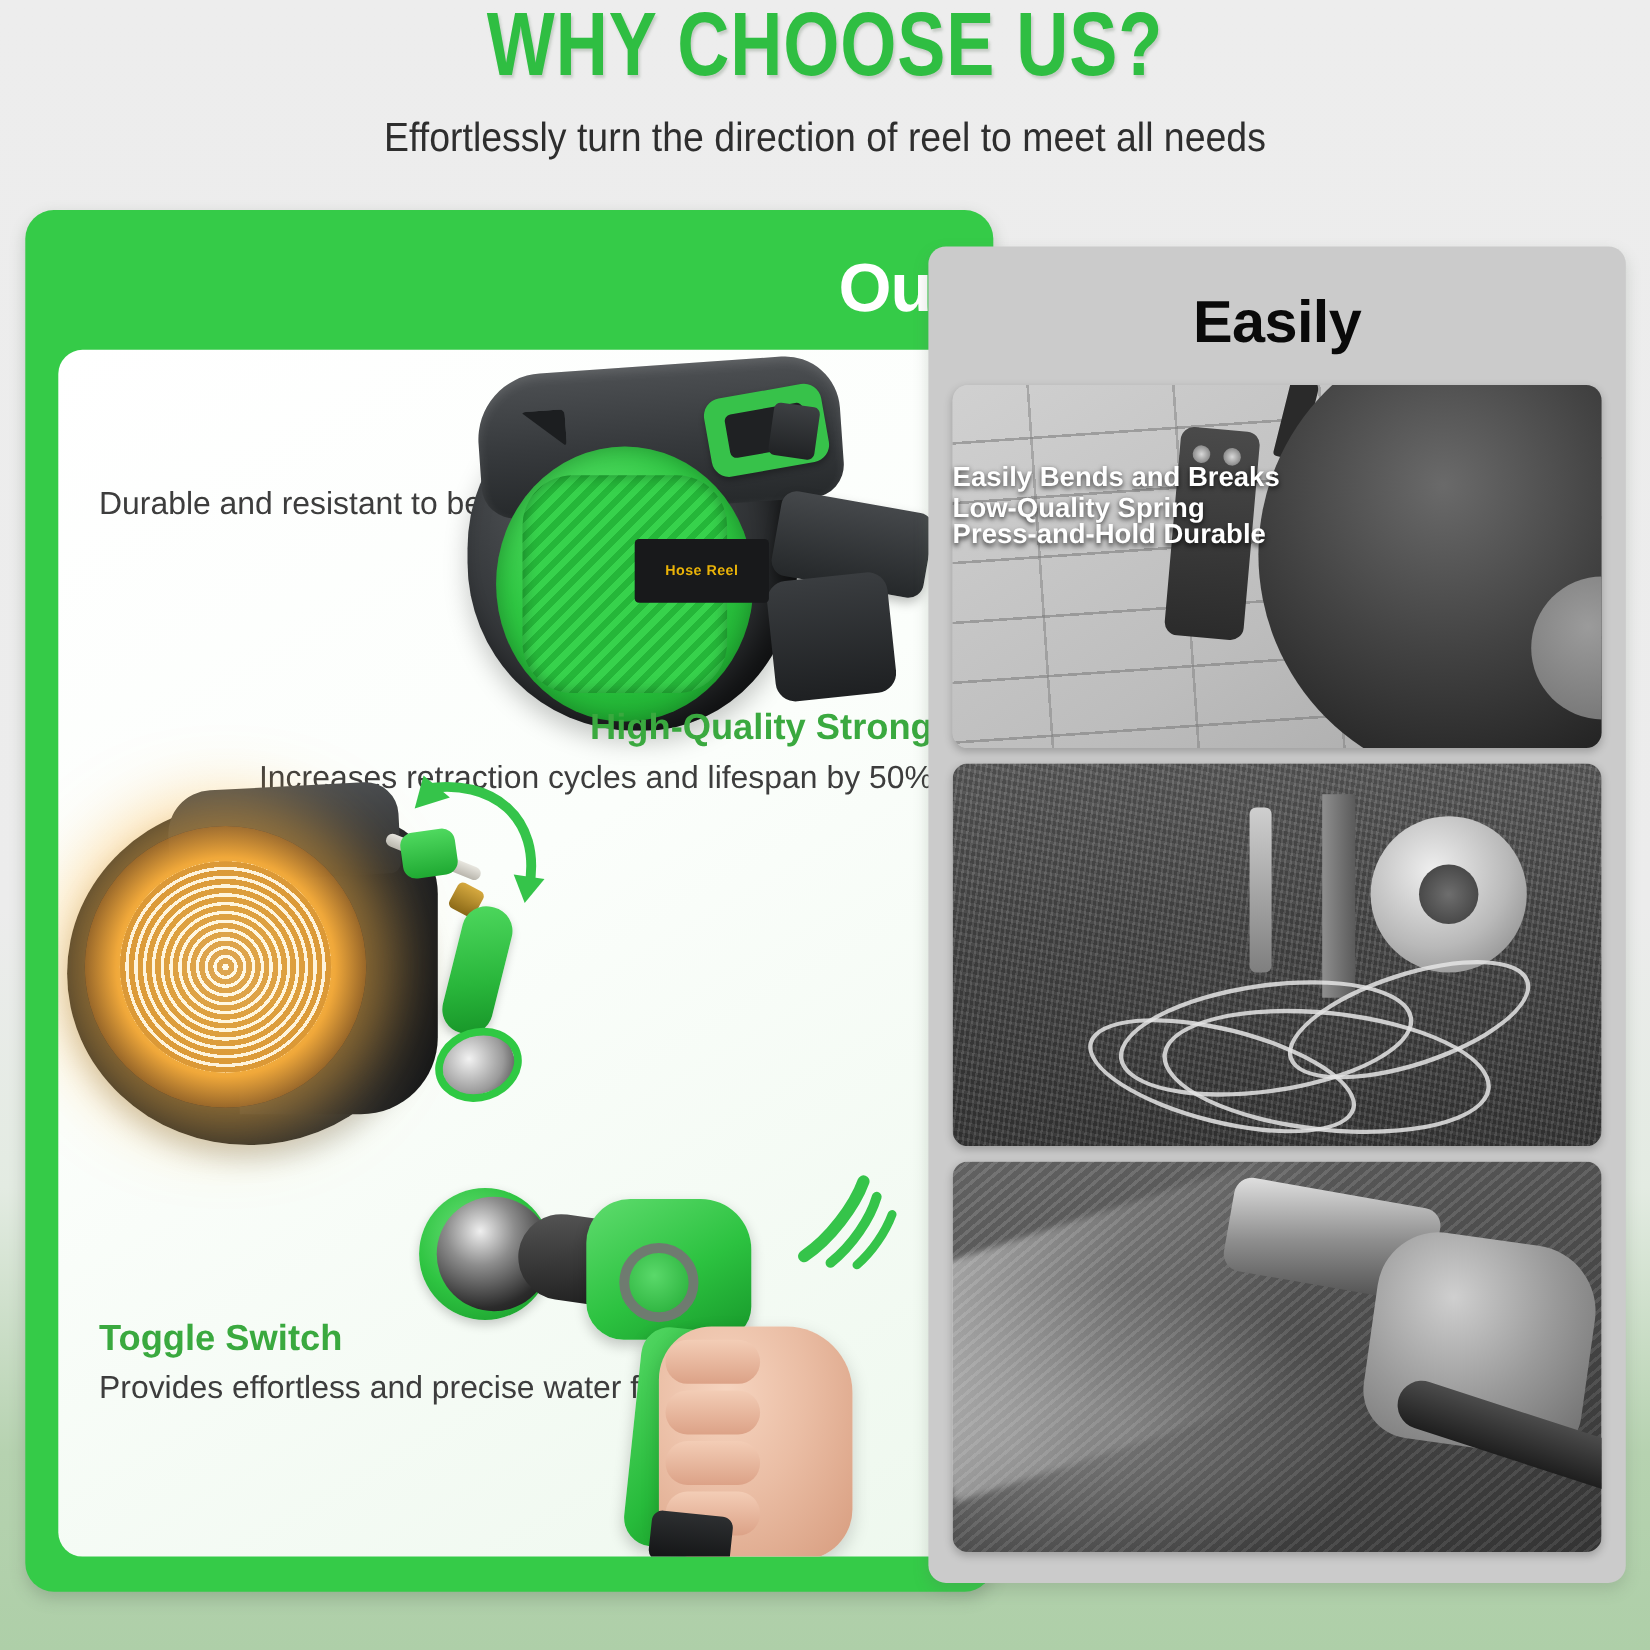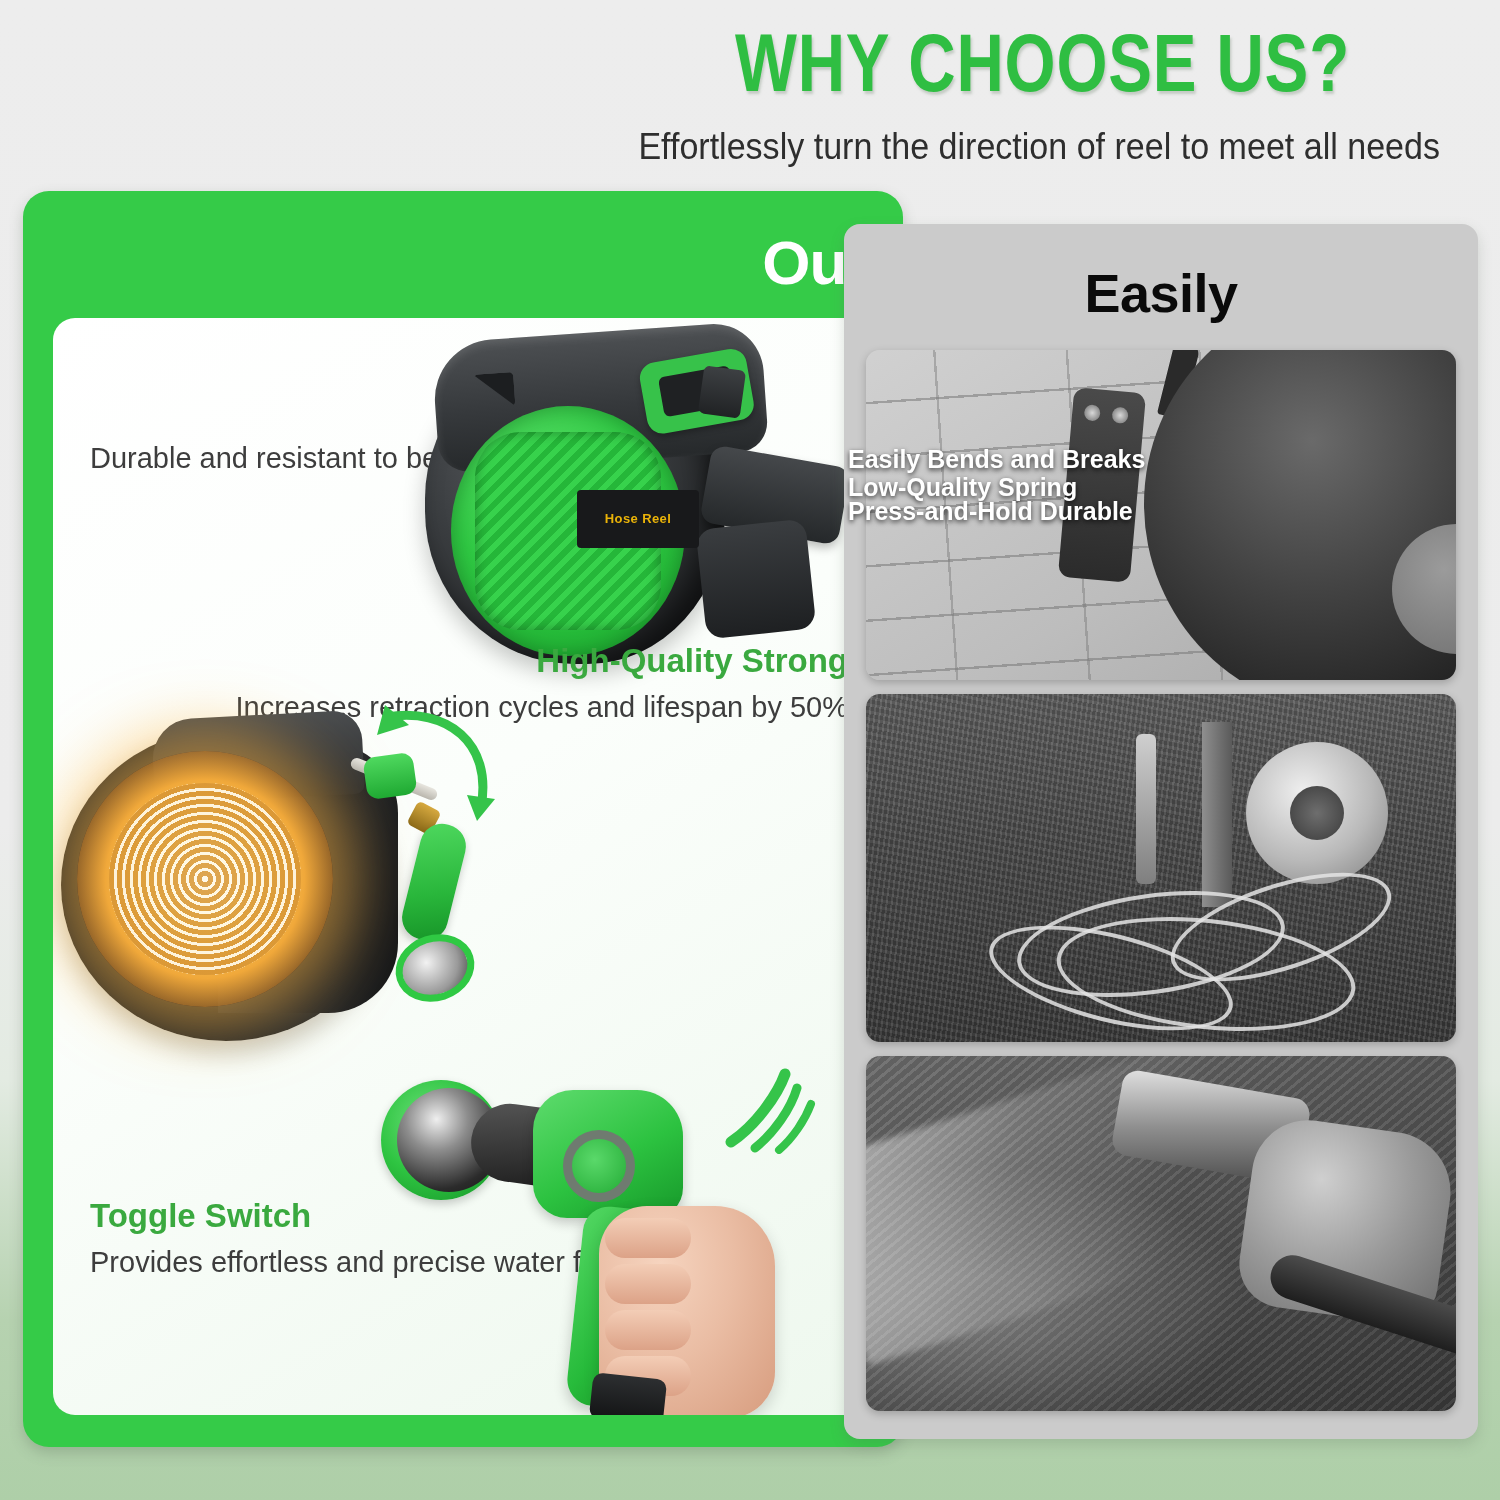--- a/index.html
+++ b/index.html
@@ -4,21 +4,21 @@
 <style>
   * { margin:0; padding:0; box-sizing:border-box; }
   html,body { width:1500px; height:1500px; }
   body {
     font-family:"Liberation Sans", sans-serif;
     background:linear-gradient(180deg,#ededed 0%,#ececec 55%,#e3ebe2 72%,#b6d2b0 88%,#aecfa8 100%);
     position:relative; overflow:hidden;
   }
 
   
-  .header { width:100%; padding-top:22px; text-align:right; }
+  .header { width:100%; text-align:center; }
   .main-title {
     font-size:82px; font-weight:700; letter-spacing:1px;
     color:#2fbe42; line-height:1.0;
     transform:scaleX(.80); transform-origin:center;
     text-shadow:2px 3px 3px rgba(120,140,120,.35);
   }
   .sub-title {
     margin-top:22px; font-size:37px; color:#2e2e2e; font-weight:400;
     transform:scaleX(.92); transform-origin:center;
   }
@@ -221,22 +221,22 @@
     font-size:54px; font-weight:700; color:#0a0a0a; letter-spacing:-.5px;
   }
   .photo {
     position:absolute; left:22px; width:590px; border-radius:14px; overflow:hidden;
     box-shadow:0 3px 8px rgba(0,0,0,.22);
   }
   .p1 { top:126px; height:330px; }
   .p2 { top:470px; height:348px; }
   .p3 { top:832px; height:355px; }
   .cap {
-    position:absolute; left:4px; font-size:25px; font-weight:700; color:#fff;
-    text-shadow:0 2px 5px rgba(0,0,0,.75); z-index:5; white-space:nowrap;margin-top:25px;
+    position:absolute; left:22px; font-size:25px; font-weight:700; color:#fff;
+    text-shadow:0 2px 5px rgba(0,0,0,.75); z-index:5; white-space:nowrap;
   }
   .c1 { top:196px; } .c2 { top:224px; } .c3 { top:248px; }
 
   
   .brick {
     position:absolute; inset:0;
     background:
       repeating-linear-gradient(0deg, rgba(120,120,120,.55) 0 2px, rgba(0,0,0,0) 2px 46px),
       repeating-linear-gradient(90deg, rgba(120,120,120,.45) 0 2px, rgba(0,0,0,0) 2px 112px),
       linear-gradient(150deg,#d3d3d3 0%,#bdbdbd 55%,#a3a3a3 100%);

